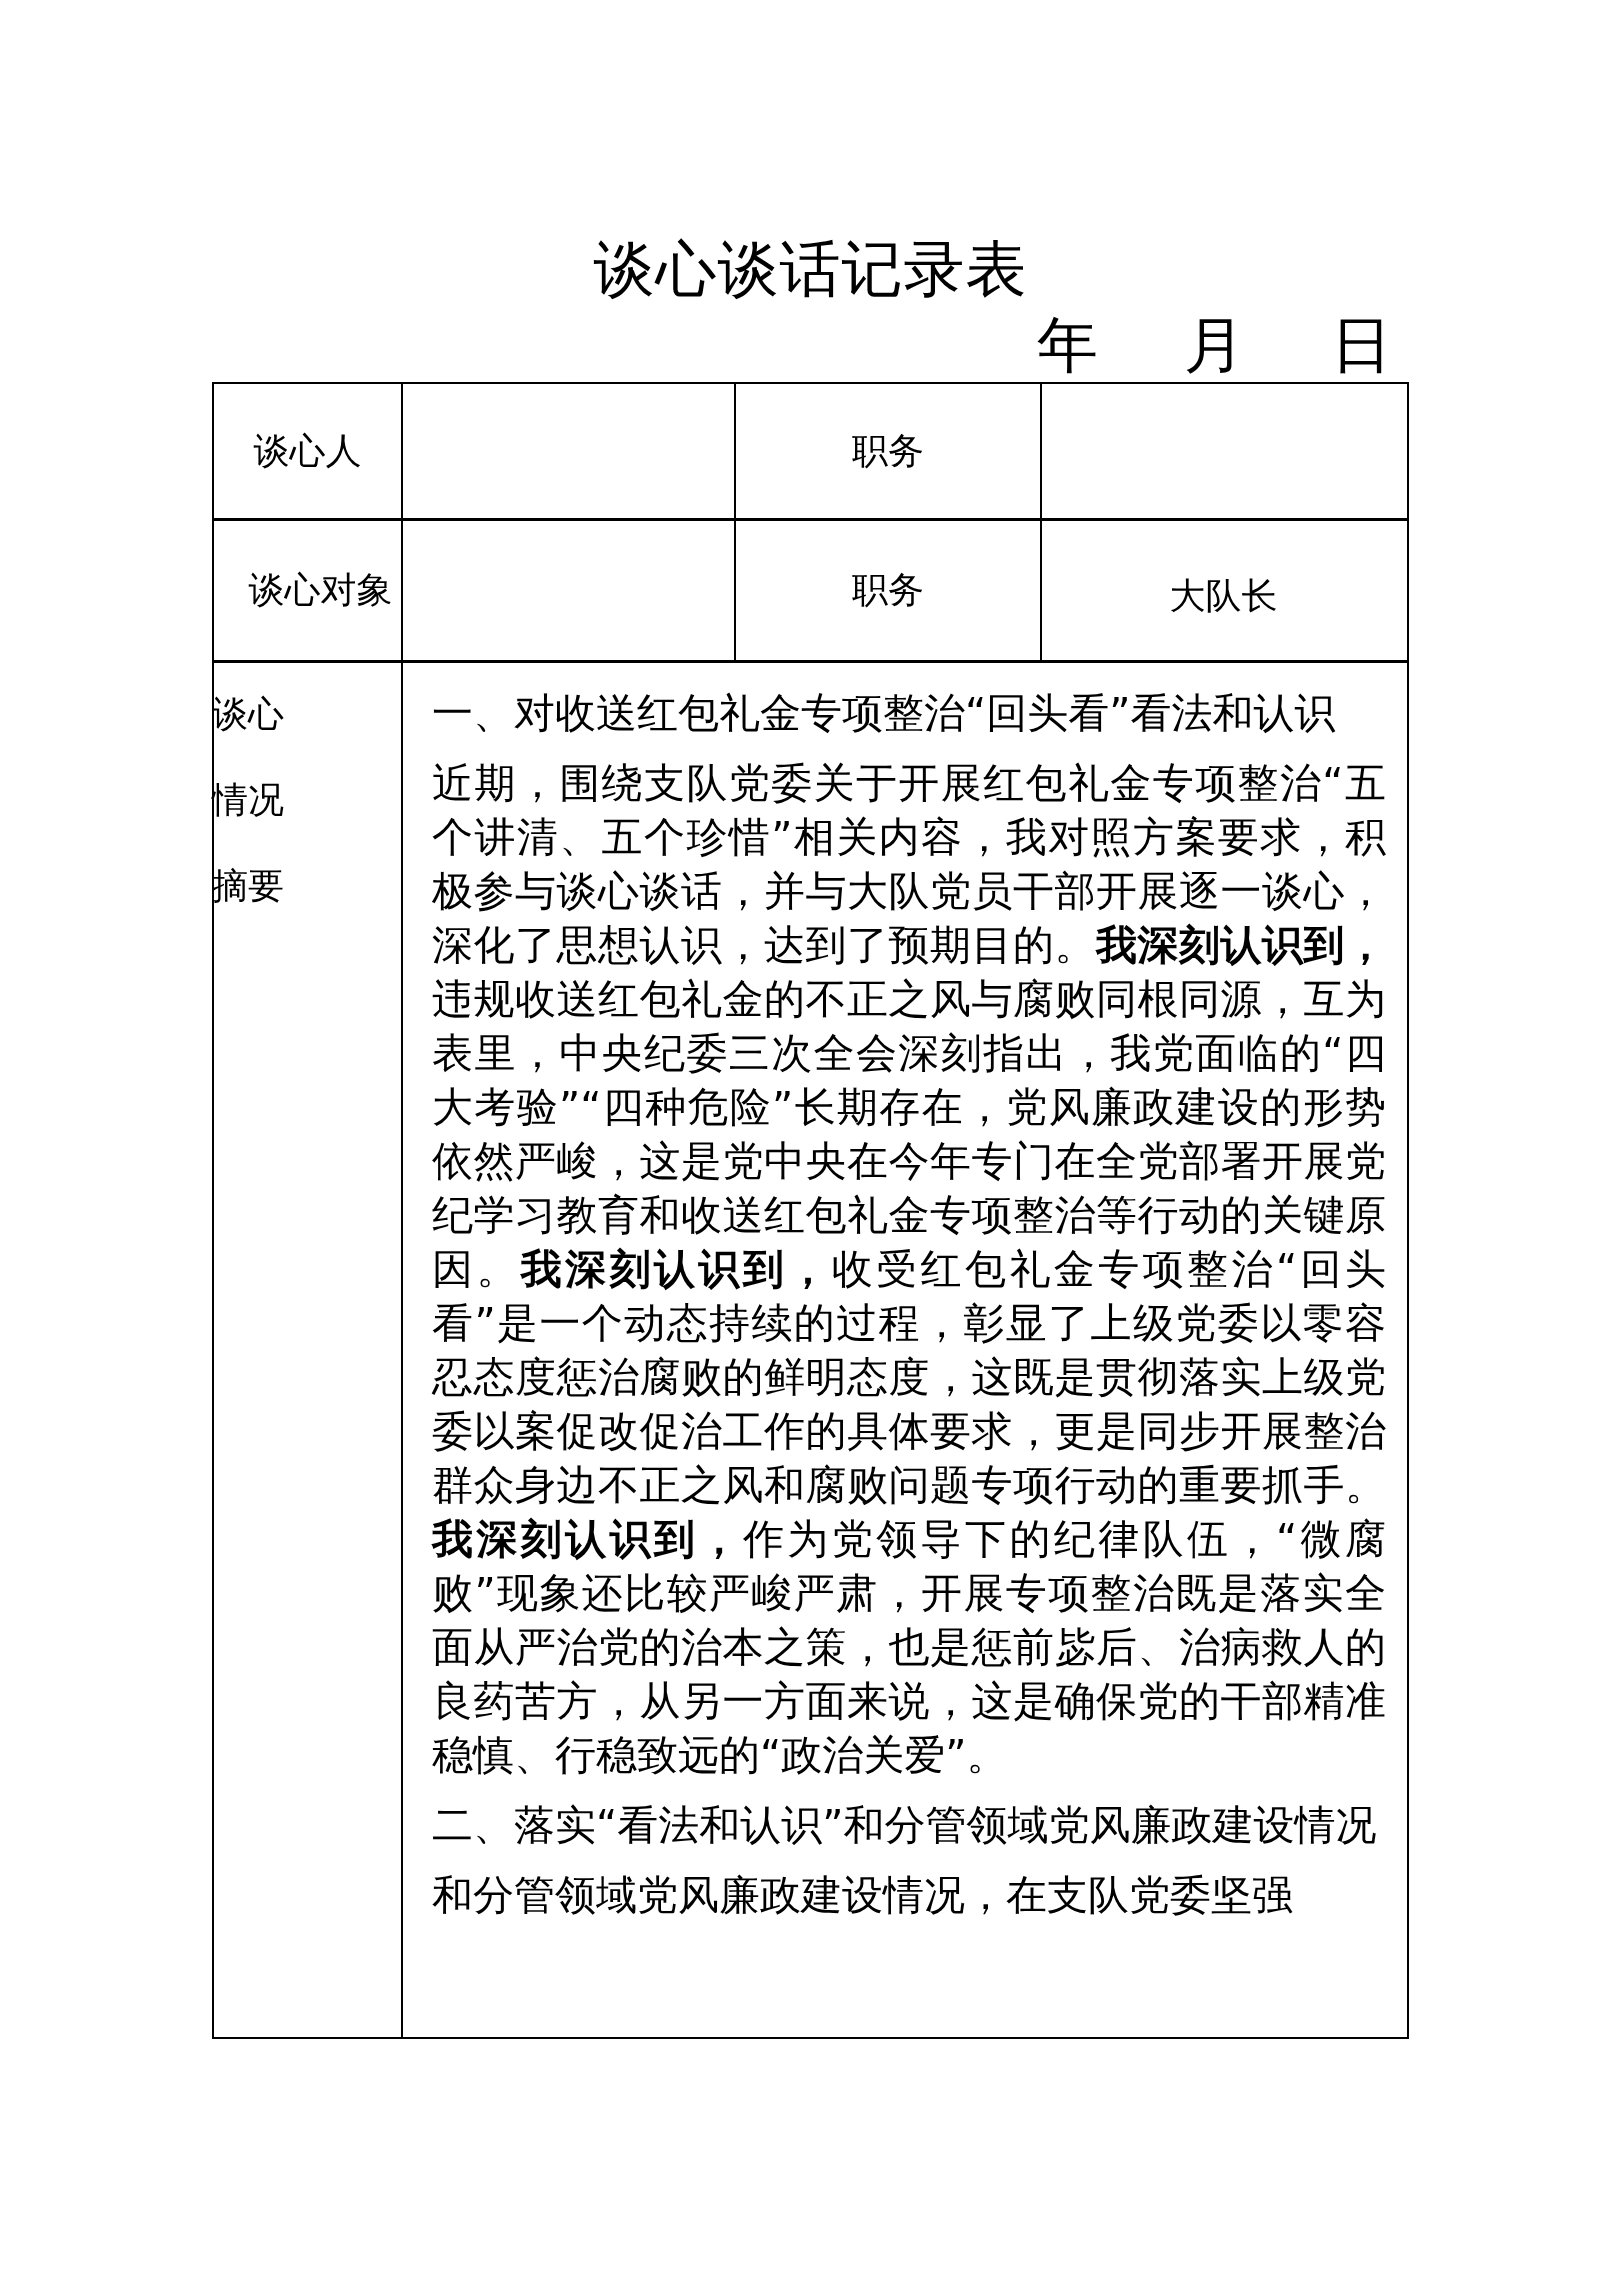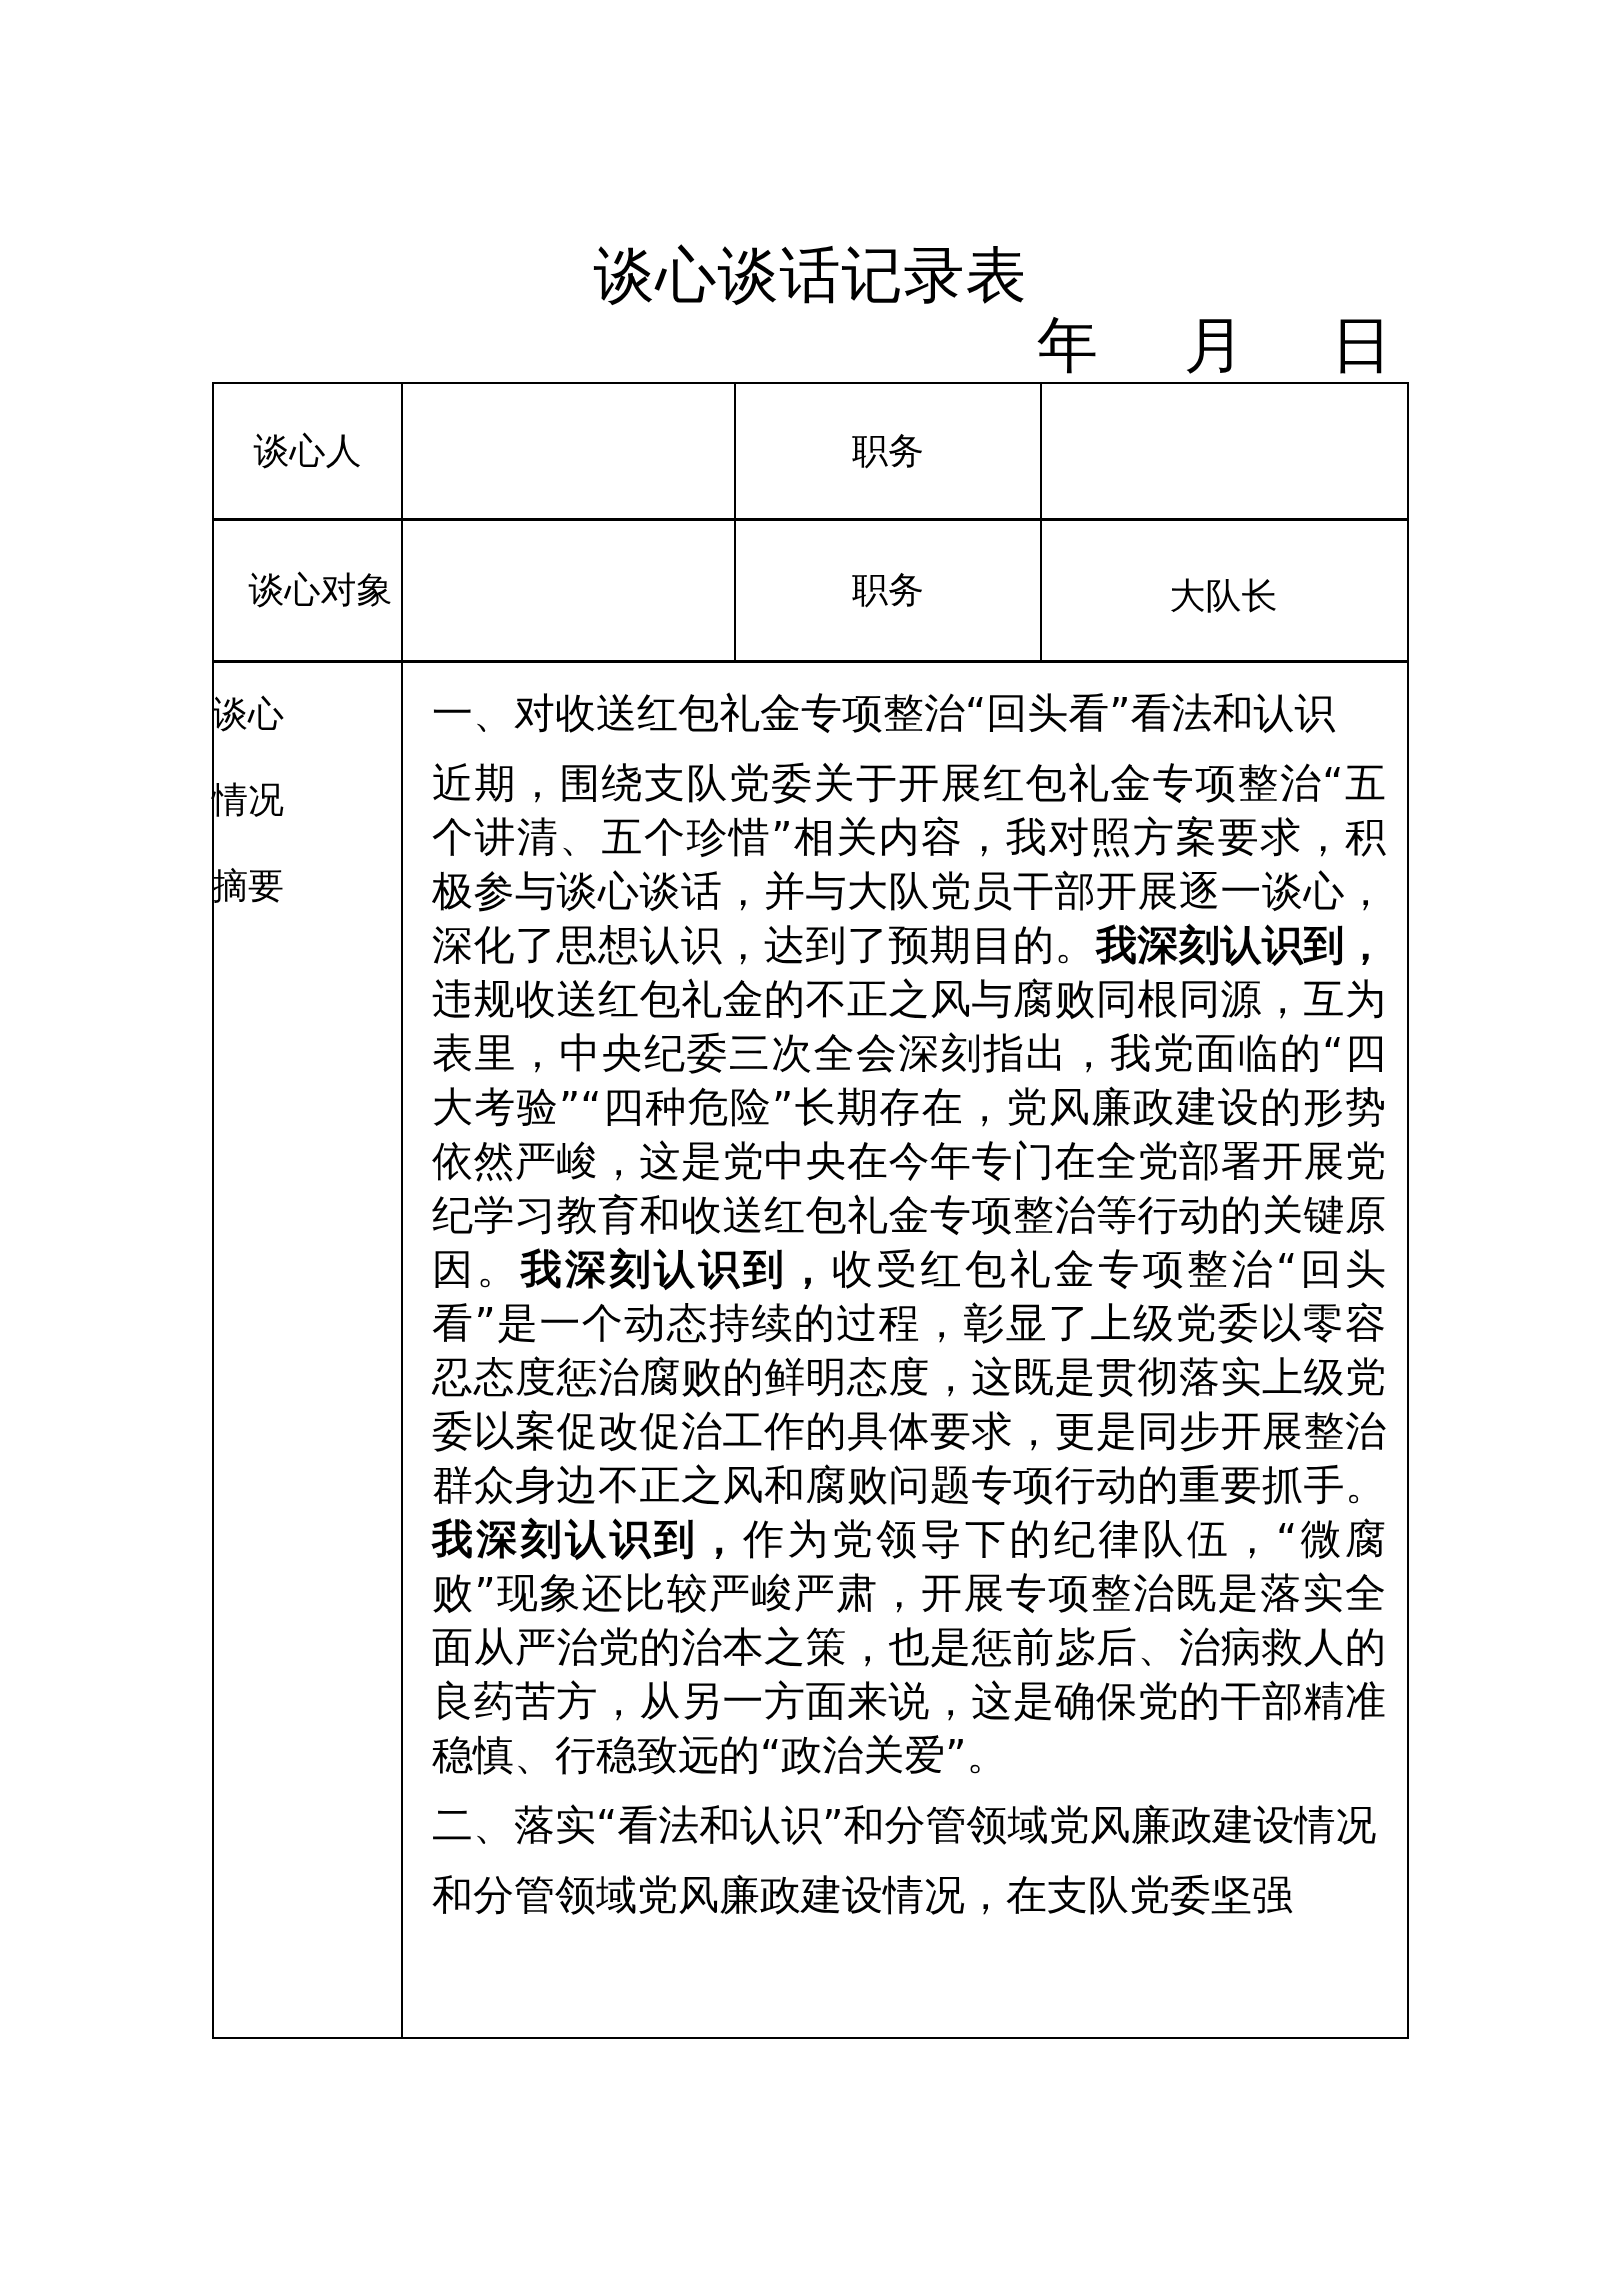--- a/index.html
+++ b/index.html
@@ -1,18 +1,18 @@
 <!DOCTYPE html>
 <html><head>
 <meta charset="utf-8">
 <style>
   html, body { margin: 0; padding: 0; background: #ffffff; }
   body { width: 1621px; height: 2293px; position: relative; overflow: hidden;
          font-family: "DejaVu Sans", "Liberation Sans", sans-serif; color: #000; }
-  .title { position: absolute; top: 236px; left: 0; width: 1621px; text-align: center;
+  .title { position: absolute; top: 230px; left: 0; width: 1621px; text-align: center;
            font-size: 61px; line-height: 78px; letter-spacing: 1px; }
   .date { position: absolute; top: 306px; left: 1037px; width: 372px; height: 78px;
           font-size: 61px; line-height: 78px; }
   .date span { position: absolute; top: 0; }
   .tbl { position: absolute; left: 212px; top: 382px; width: 1197px; height: 1657px;
          border: 2.9px solid #000; box-sizing: border-box; }
   .hline { position: absolute; left: 0; right: 0; height: 2.9px; background: #000; }
   .vline { position: absolute; width: 1.5px; background: #000; }
   .cell { position: absolute; display: flex; align-items: center; justify-content: center;
           font-size: 36px; }

